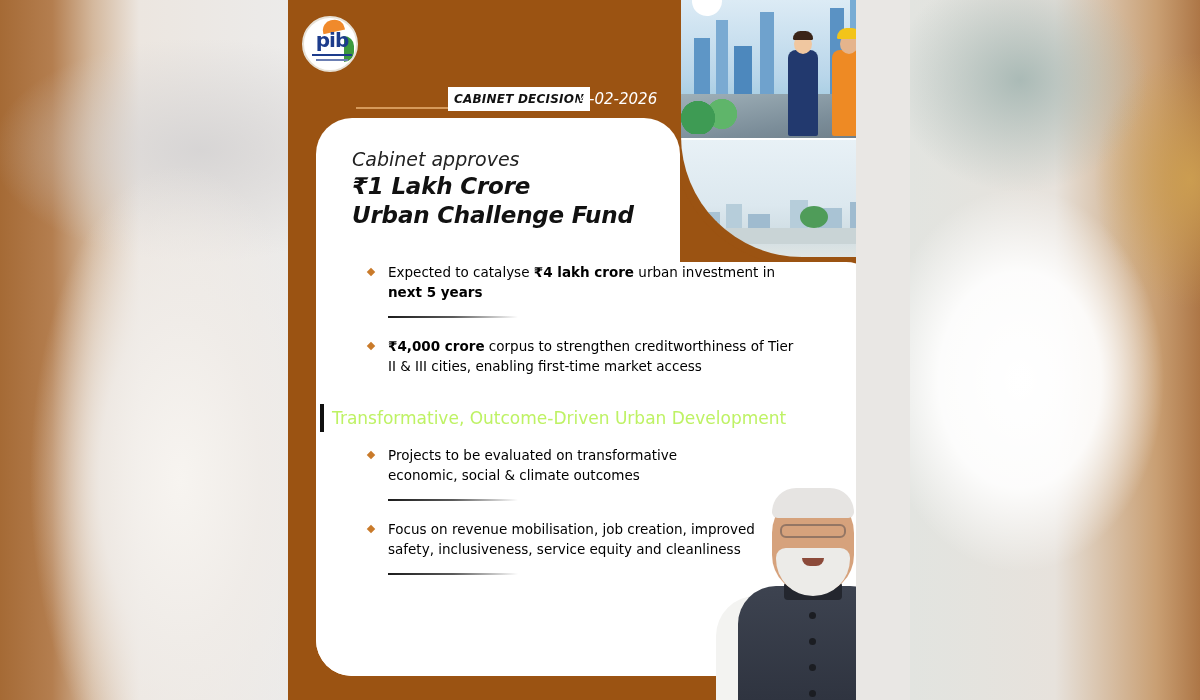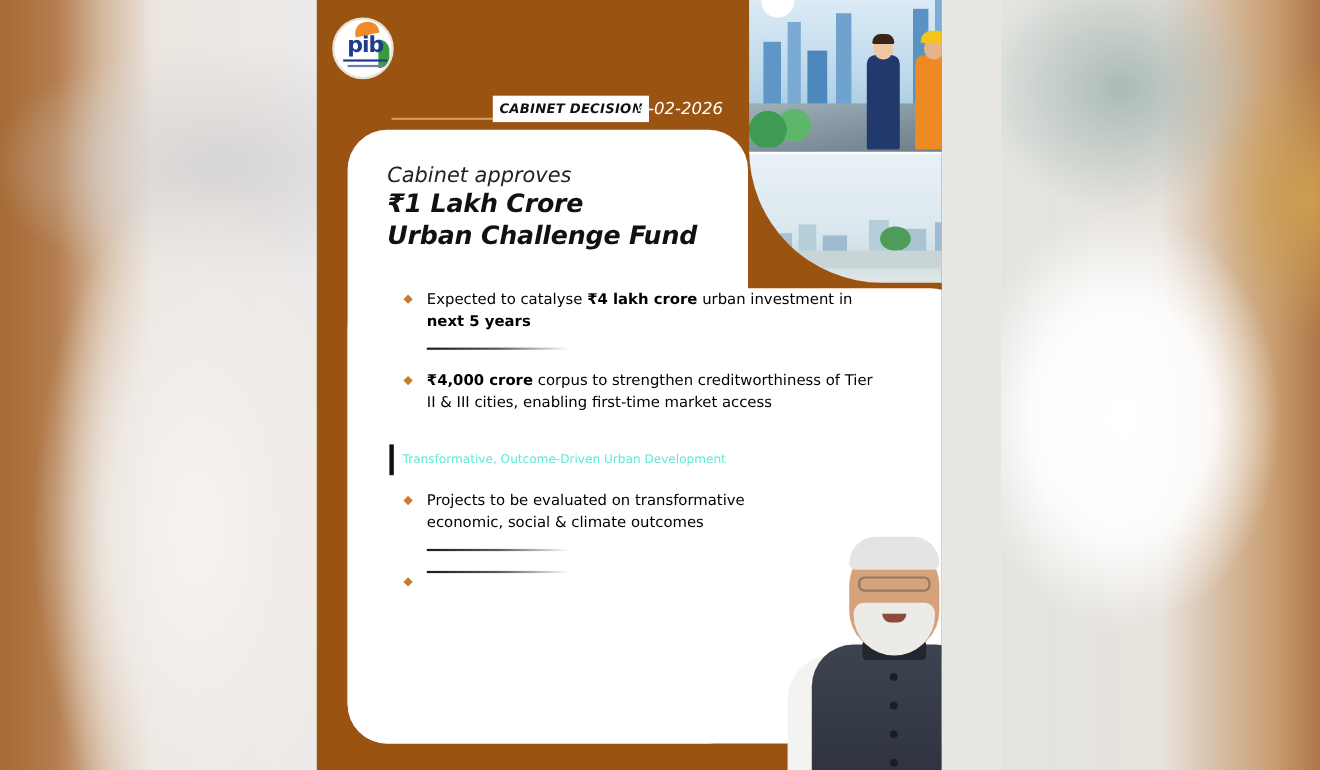--- a/index.html
+++ b/index.html
@@ -170,23 +170,23 @@
       position: absolute; left: 2px; top: 7px; width: 6px; height: 6px;
       background: #c97a2a; transform: rotate(45deg);
     }
     .bullet-item b { font-weight: bold; }
     .sep {
       width: 130px; height: 2px; margin-left: 22px;
       background: linear-gradient(90deg, #1b1b1b 0%, #5a5a5a 50%, rgba(255,255,255,0) 100%);
     }
 
     .section-head {
-      position: absolute; left: 66px; top: 404px; height: 28px;
+      position: absolute; left: 32px; top: 404px; height: 28px;
       border-left: 4px solid #111; padding-left: 8px;
-      font-size: 11px; line-height: 28px; color: #5eead4;
+      font-size: 17px; line-height: 28px; color: #bef264;
     }
 
     
     .portrait {
       position: absolute; left: 420px; top: 486px; width: 202px; height: 214px;
     }
     .portrait .shirt {
       position: absolute; left: 8px; top: 110px; width: 192px; height: 104px;
       background: #f3f3f1; border-radius: 40px 40px 0 0;
     }
@@ -296,20 +296,21 @@
   <div class="section-head">Transformative, Outcome-Driven Urban Development</div>
 
   <div class="bullets" style="top:445px;width:330px;">
     <div class="bullet-item">
       <span class="diamond"></span>
       <span>Projects to be evaluated on transformative economic, social &amp; climate outcomes</span>
     </div>
     <div class="sep" style="margin-top:14px;margin-bottom:18px;"></div>
     <div class="bullet-item" style="width:400px;">
       <span class="diamond"></span>
+      <span>Focus on revenue mobilisation, job creation, improved safety, inclusiveness, service equity and cleanliness</span>
     </div>
     <div class="sep" style="margin-top:14px;margin-bottom:18px;"></div>
   </div>
 
   <div class="portrait">
     <div class="shirt"></div>
     <div class="vest"></div>
     <div class="collar"></div>
     <div class="button" style="top:126px;"></div>
     <div class="button" style="top:152px;"></div>

